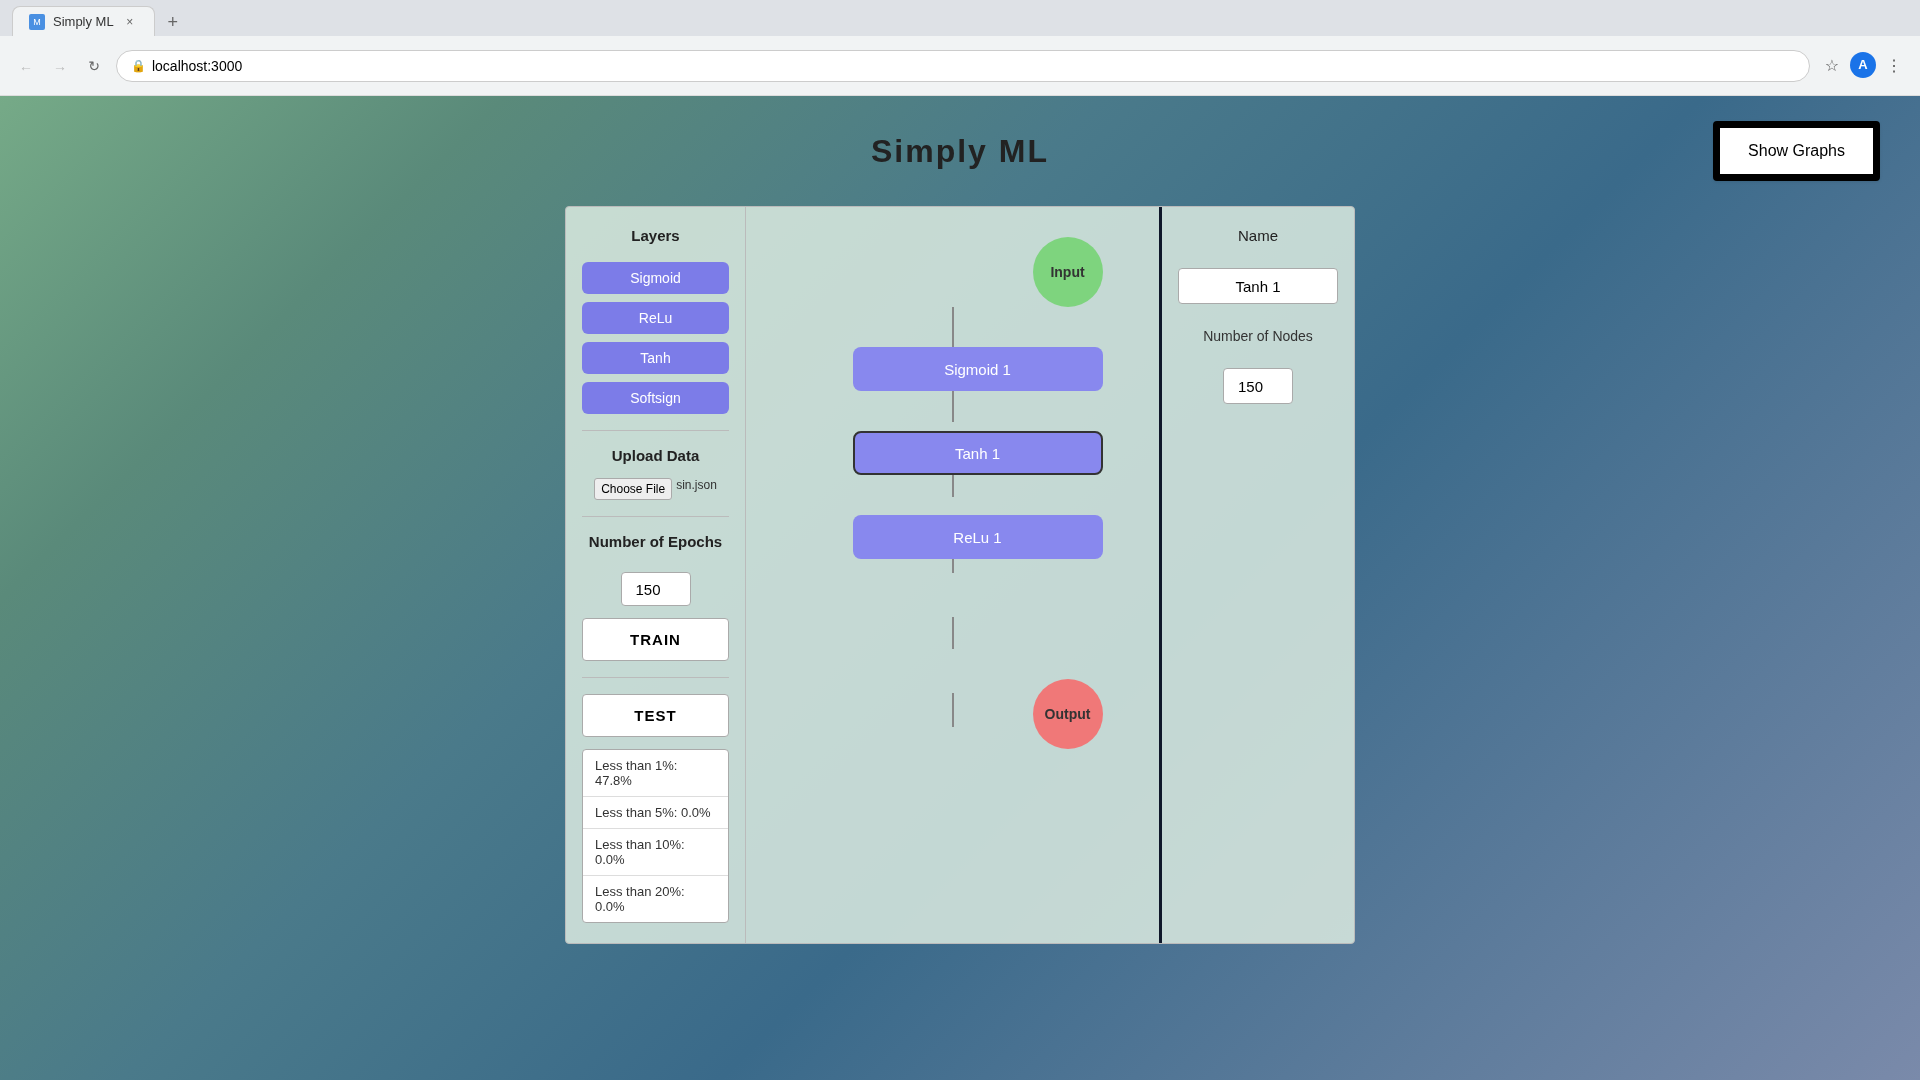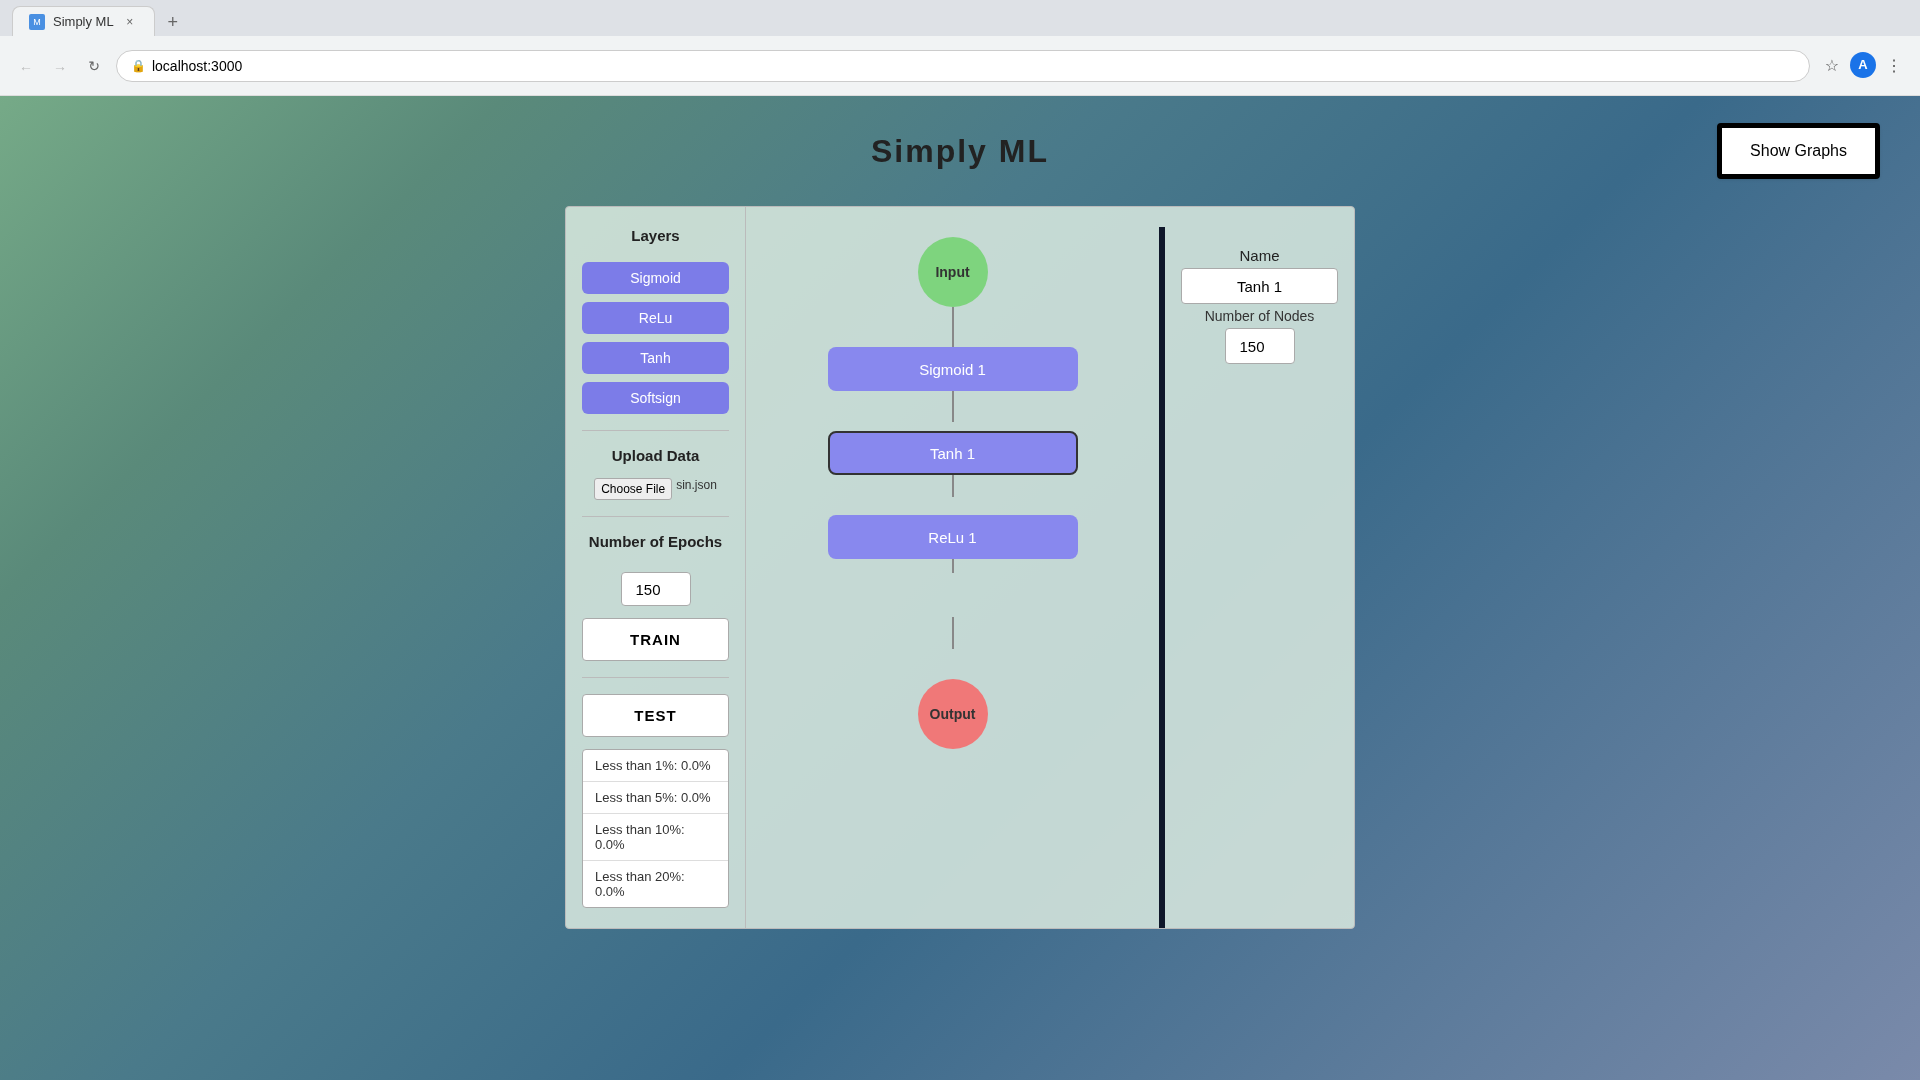--- a/index.html
+++ b/index.html
@@ -196,21 +196,21 @@
       letter-spacing: 2px;
     }
 
     .show-graphs-btn {
       position: absolute;
       right: 40px;
       top: 50%;
       transform: translateY(-50%);
       padding: 14px 28px;
       background: white;
-      border: 5px solid #000000;
+      border: 7px solid #000000;
       border-radius: 4px;
       font-size: 16px;
       cursor: pointer;
       box-shadow: 0 1px 3px rgba(0,0,0,0.1);
       margin-left: 38px;
     }
 
     
     .main-container {
       flex: 1;
@@ -367,21 +367,21 @@
       justify-content: center;
       align-items: flex-start;
     }
 
     
     .network-diagram {
       position: relative;
       width: 300px;
       display: flex;
       flex-direction: column;
-      align-items: center;
+      align-items: flex-end;
       gap: 0;
       margin-top: 10px;
     }
 
     .node-circle {
       width: 70px;
       height: 70px;
       border-radius: 50%;
       display: flex;
       align-items: center;
@@ -419,25 +419,24 @@
     }
 
     .layer-rect.selected {
       border: 2px solid #333;
     }
 
     
     .right-panel {
       width: 195px;
       padding: 20px 16px;
-      border-left: 6px solid #0f172a;
-      display: flex;
-      flex-direction: column;
-      gap: 4px;
-      margin-top: 20px;
+      border-left: 3px solid #0f172a;
+      display: flex;
+      flex-direction: column;
+      gap: 24px;
     }
 
     .right-panel-title {
       font-size: 15px;
       color: #222;
       text-align: center;
       font-weight: normal;
     }
 
     .name-box {
@@ -538,21 +537,21 @@
             <input class="number-input" type="number" value="150" style="">
           </div>
 
           <button class="train-btn">TRAIN</button>
 
           <hr class="divider">
 
           <button class="test-btn">TEST</button>
 
           <div class="results-list">
-            <div class="result-item">Less than 1%: 0.0%</div>
+            <div class="result-item">Less than 1%: 47.8%</div>
             <div class="result-item">Less than 5%: 0.0%</div>
             <div class="result-item">Less than 10%: 0.0%</div>
             <div class="result-item">Less than 20%: 0.0%</div>
           </div>
         </div>
 
         <div class="center-panel">
           <div class="network-diagram">
 
             <div class="node-circle node-input">

